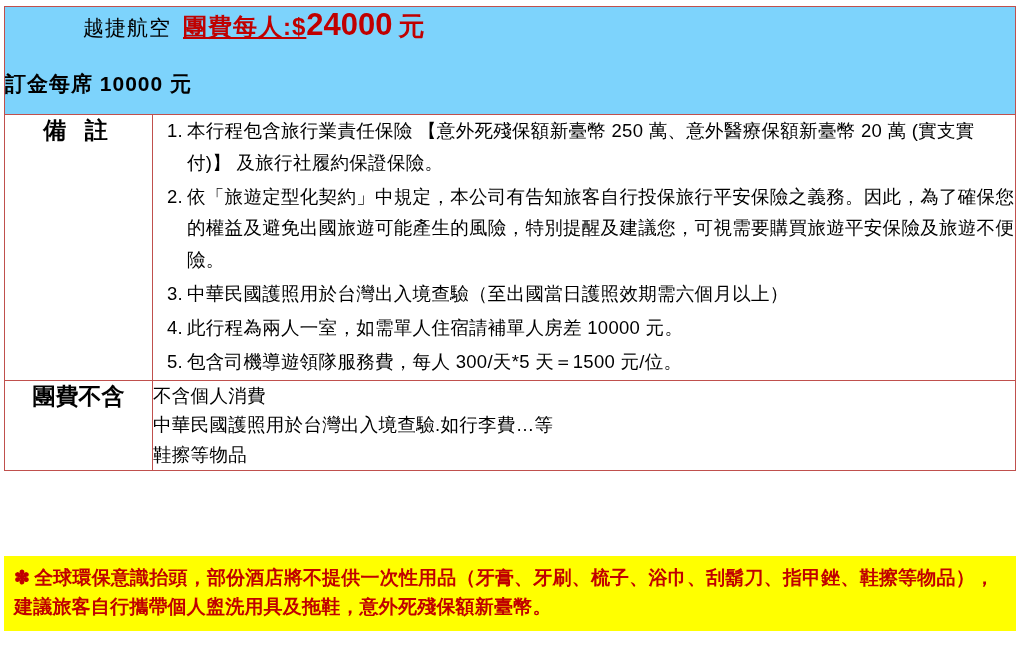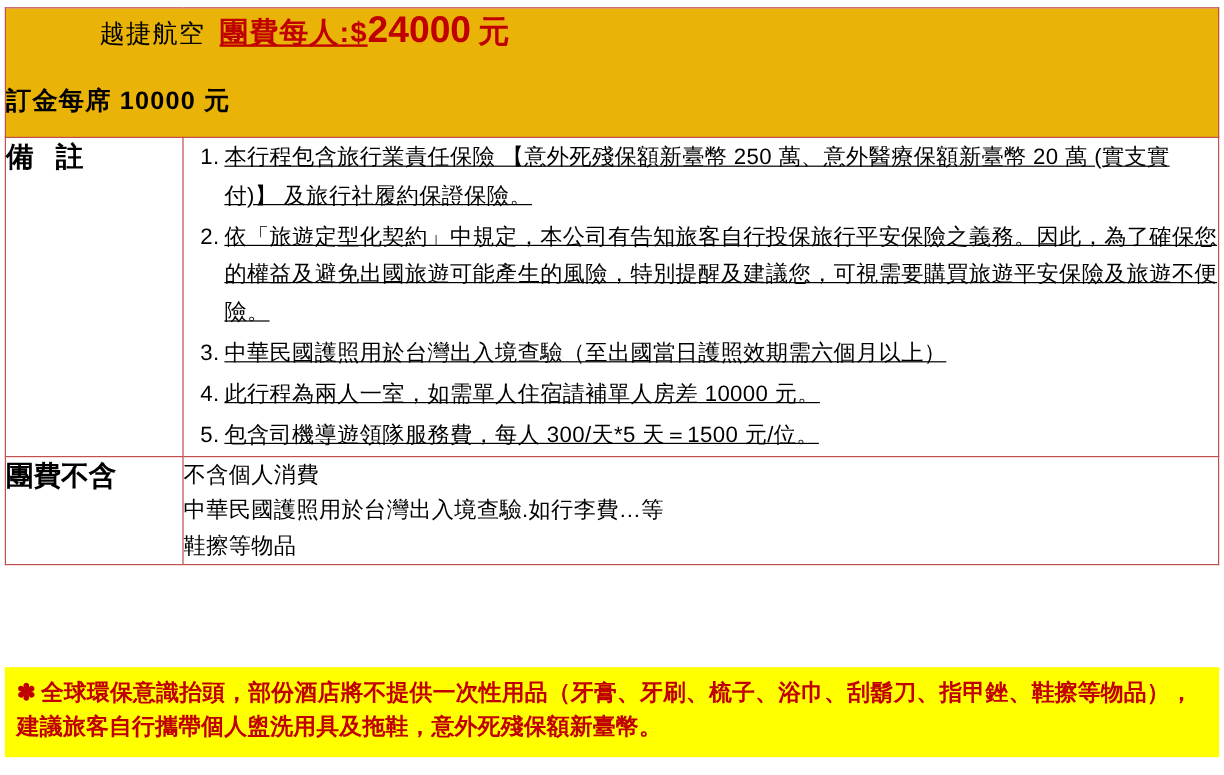--- a/index.html
+++ b/index.html
@@ -29,21 +29,21 @@
     table-layout: fixed;
   }
   .doc-table td {
     border: 1px solid #c0504d;
     padding: 0;
     vertical-align: top;
   }
 
   
   .hdr-cell {
-    background: #eab308;
+    background: #7dd3fc;
     padding: 6px 10px 4px 10px;
     height: 108px;
     box-sizing: border-box;
   }
   .hdr-line1 {
     display: flex;
     align-items: baseline;
     justify-content: flex-start;
     padding-left: 78px;
     white-space: nowrap;
@@ -79,21 +79,21 @@
     margin-top: 26px;
     font-size: 21px;
     font-weight: bold;
     color: #000;
     letter-spacing: 1px;
   }
 
   
   .label-cell {
     width: 148px;
-    text-align: left;
+    text-align: center;
     vertical-align: middle;
     font-size: 23px;
     font-weight: bold;
     letter-spacing: 6px;
     padding: 4px 0;
     margin-top: 32px;
   }
   .label-cell.nospace {
     letter-spacing: 0px;
     font-size: 23px;
@@ -101,21 +101,20 @@
 
   
   .notes-cell {
     padding: 8px 8px 10px 8px;
   }
   ol.notes {
     margin: 0;
     padding: 0 0 0 34px;
     list-style: none;
     counter-reset: note;
-    text-decoration: underline;
   }
   ol.notes > li {
     counter-increment: note;
     position: relative;
     font-size: 18.5px;
     line-height: 1.72;
     margin-bottom: 2px;
     letter-spacing: 0.3px;
     text-align: left;
   }

